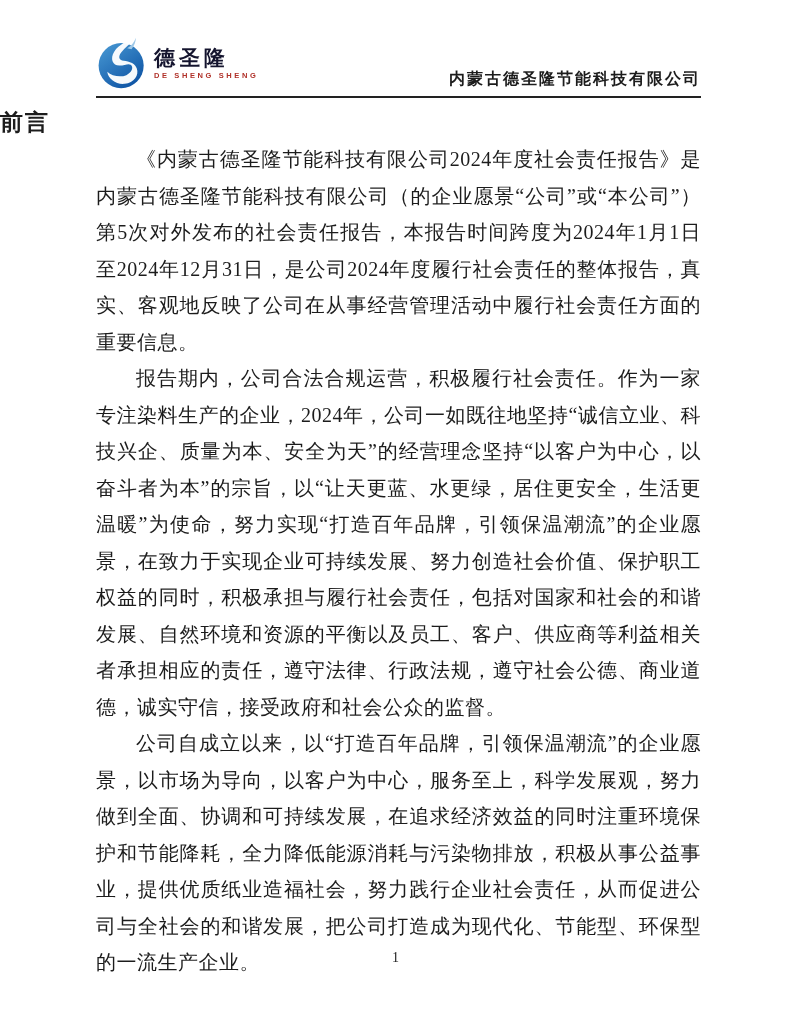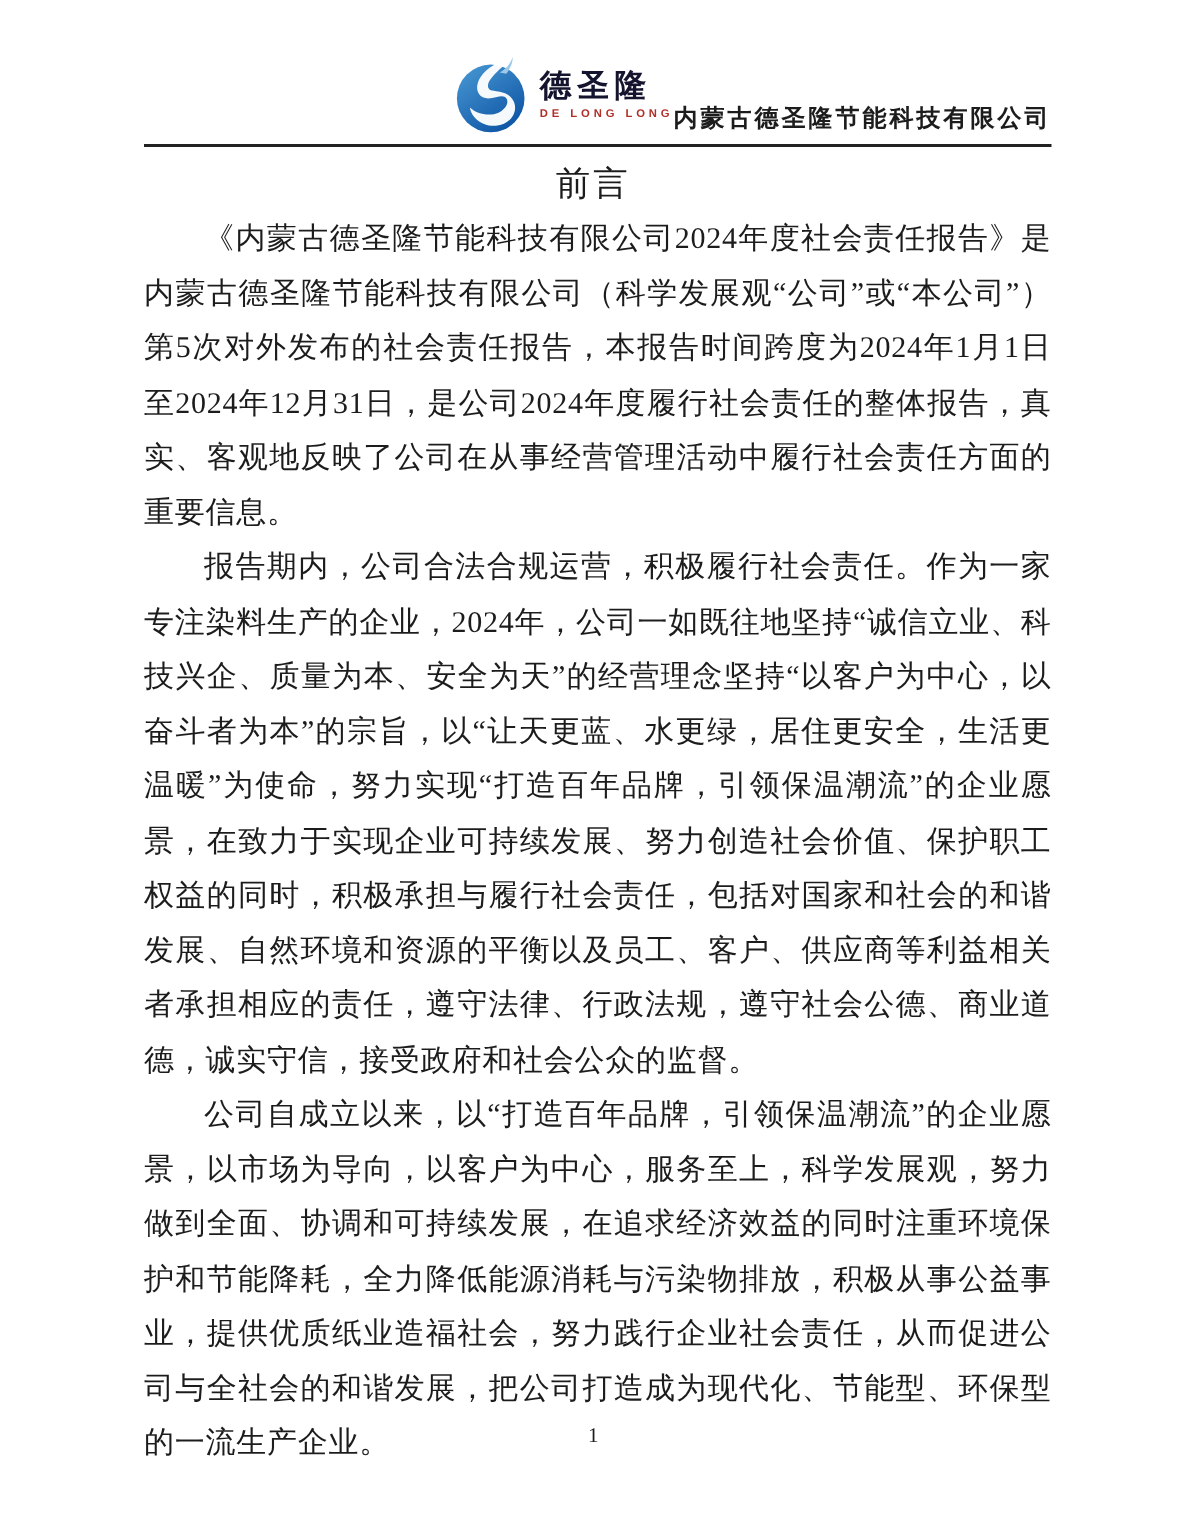--- a/index.html
+++ b/index.html
@@ -13,21 +13,21 @@
     height: 1024px;
     background: #ffffff;
     overflow: hidden;
     font-family: "Liberation Serif", "DejaVu Serif", serif;
     color: #1c1c1c;
   }
   
   .header {
     margin: 36px 90px 0 96px;
     display: flex;
-    justify-content: flex-end;
+    justify-content: space-between;
     align-items: flex-end;
     border-bottom: 2px solid #222222;
     padding-bottom: 6px;
   }
   .logo {
     display: flex;
     align-items: center;
     gap: 6px;
   }
   .logo svg { display: block; }
@@ -49,23 +49,23 @@
   }
   .company-name {
     font-size: 16px;
     font-weight: bold;
     letter-spacing: 2px;
     white-space: nowrap;
   }
   
   .doc-title {
     margin: 9px 0 3px 0;
-    text-align: center;
+    text-align: left;
     font-size: 23px;
-    font-weight: normal;
+    font-weight: bold;
     letter-spacing: 2px;
   }
   
   .body-text {
     margin: 0 90px 0 96px;
     font-size: 20px;
     line-height: 36.5px;
     letter-spacing: 0.5px;
     text-align: justify;
     text-justify: inter-ideograph;
@@ -100,30 +100,30 @@
               <stop offset="1" stop-color="#0f55a5"></stop>
             </linearGradient>
           </defs>
           <circle cx="29" cy="34" r="26" fill="url(#lg)"></circle>
           <path d="M46 2 C38 4 26 10 21 18 C16 26 19 34 27 34 C33 34 37 31 40 33 C44 36 41 42 35 45 C28 48 18 46 13 41 C14 49 23 56 33 55 C44 54 50 45 47 37 C44 29 35 29 30 28 C26 27 26 23 29 19 C33 14 40 8 46 2 Z" fill="#ffffff" opacity="0.96"></path>
           <path d="M46 2 C44 8 40 12 36 14 L41 15 C44 11 46 7 46 2 Z" fill="#9fc9e8"></path>
         </svg>
       </span>
       <div class="logo-text">
         <div class="logo-cn">德圣隆</div>
-        <div class="logo-en">DE LONG LONG</div>
+        <div class="logo-en">DE SHENG SHENG</div>
       </div>
     </div>
     <div class="company-name">内蒙古德圣隆节能科技有限公司</div>
   </div>
 
   <h1 class="doc-title">前言</h1>
 
   <div class="body-text">
-    <p>《内蒙古德圣隆节能科技有限公司2024年度社会责任报告》是内蒙古德圣隆节能科技有限公司（科学发展观“公司”或“本公司”）第5次对外发布的社会责任报告，本报告时间跨度为2024年1月1日至2024年12月31日，是公司2024年度履行社会责任的整体报告，真实、客观地反映了公司在从事经营管理活动中履行社会责任方面的重要信息。</p>
+    <p>《内蒙古德圣隆节能科技有限公司2024年度社会责任报告》是内蒙古德圣隆节能科技有限公司（的企业愿景“公司”或“本公司”）第5次对外发布的社会责任报告，本报告时间跨度为2024年1月1日至2024年12月31日，是公司2024年度履行社会责任的整体报告，真实、客观地反映了公司在从事经营管理活动中履行社会责任方面的重要信息。</p>
     <p>报告期内，公司合法合规运营，积极履行社会责任。作为一家专注染料生产的企业，2024年，公司一如既往地坚持“诚信立业、科技兴企、质量为本、安全为天”的经营理念坚持“以客户为中心，以奋斗者为本”的宗旨，以“让天更蓝、水更绿，居住更安全，生活更温暖”为使命，努力实现“打造百年品牌，引领保温潮流”的企业愿景，在致力于实现企业可持续发展、努力创造社会价值、保护职工权益的同时，积极承担与履行社会责任，包括对国家和社会的和谐发展、自然环境和资源的平衡以及员工、客户、供应商等利益相关者承担相应的责任，遵守法律、行政法规，遵守社会公德、商业道德，诚实守信，接受政府和社会公众的监督。</p>
     <p>公司自成立以来，以“打造百年品牌，引领保温潮流”的企业愿景，以市场为导向，以客户为中心，服务至上，科学发展观，努力做到全面、协调和可持续发展，在追求经济效益的同时注重环境保护和节能降耗，全力降低能源消耗与污染物排放，积极从事公益事业，提供优质纸业造福社会，努力践行企业社会责任，从而促进公司与全社会的和谐发展，把公司打造成为现代化、节能型、环保型的一流生产企业。</p>
   </div>
 
   <div class="footer">
     <span>1</span>
   </div>
 
 </div>
 

